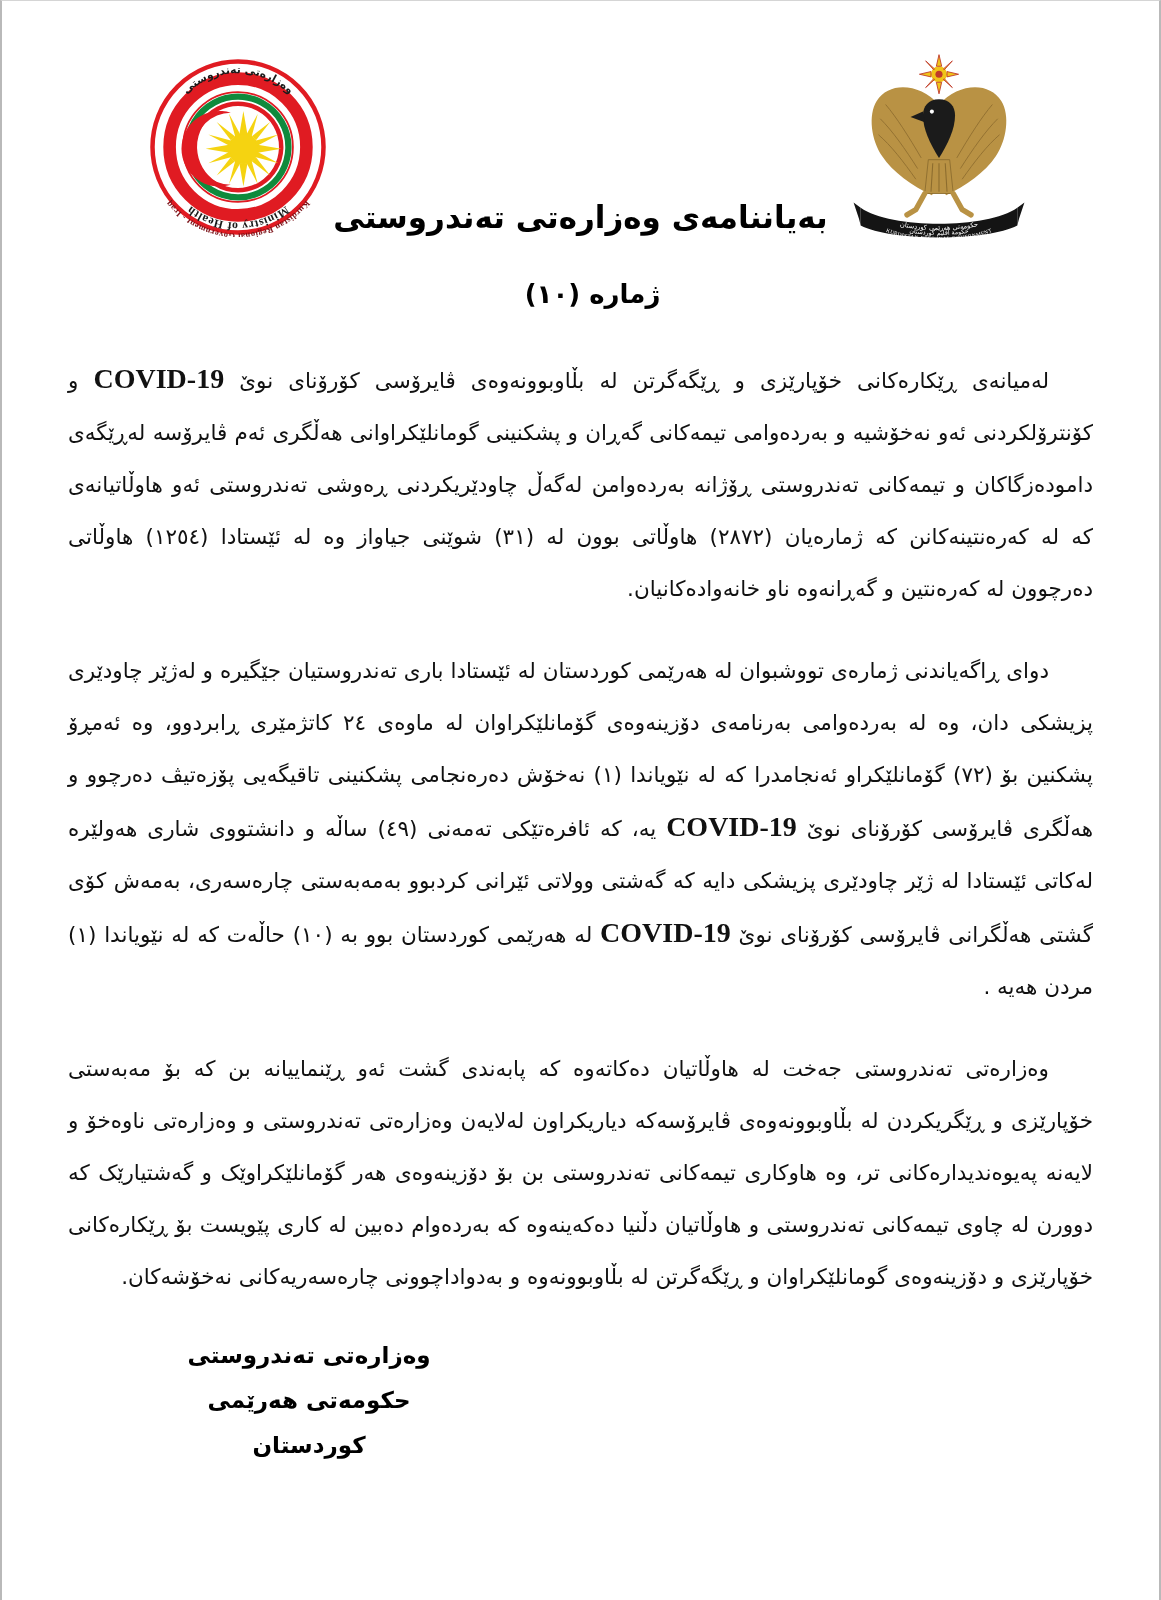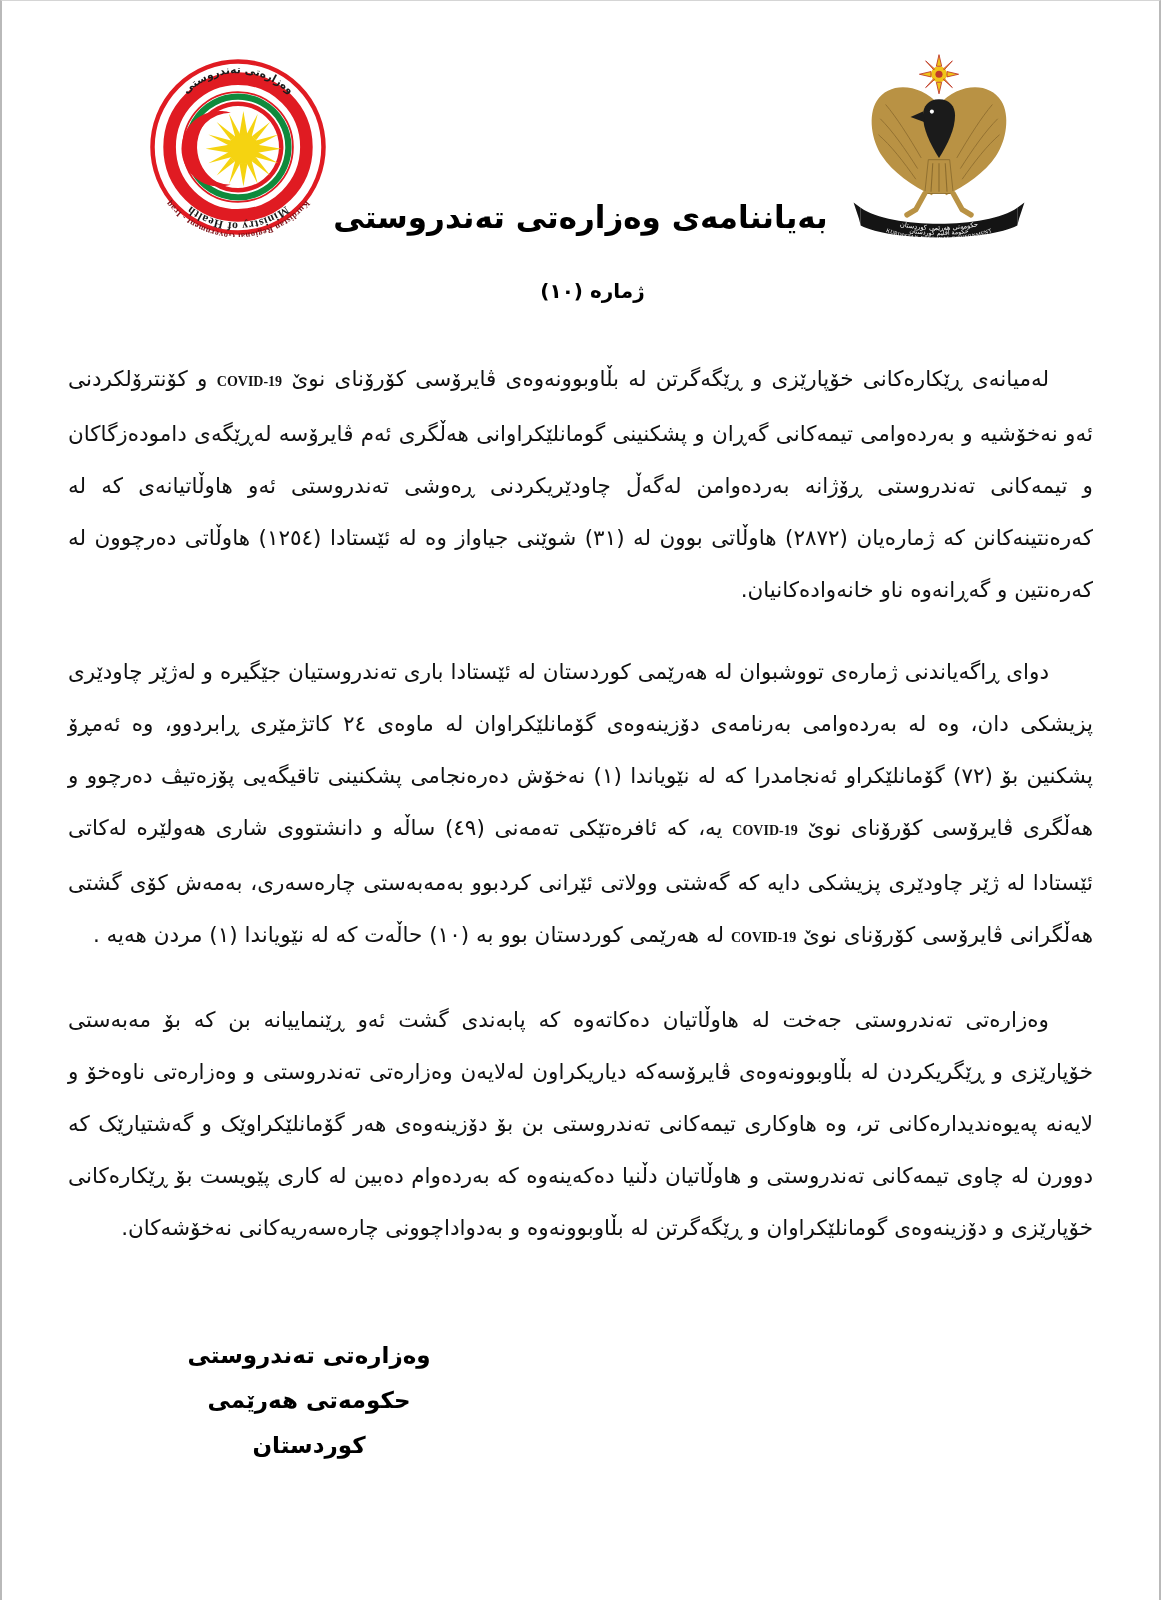--- a/index.html
+++ b/index.html
@@ -53,21 +53,21 @@
   .doc-title {
     font-size: 31px;
     font-weight: bold;
     color: #000;
     letter-spacing: 0px;
     line-height: 1.3;
     direction: rtl;
   }
   .doc-number {
     margin-top: 42px;
-    font-size: 20px;
+    font-size: 26px;
     font-weight: bold;
     color: #000;
     direction: rtl;
     padding-left: 24px;
   }
 
   
   .body-wrap {
     position: absolute;
     top: 352px;
@@ -84,21 +84,21 @@
     color: #111;
     direction: rtl;
     text-indent: 44px;
     font-family: "DejaVu Sans", "Liberation Sans", sans-serif;
   }
   p.para .lat {
     font-family: "Liberation Serif", "DejaVu Serif", serif;
     font-weight: bold;
     direction: ltr;
     unicode-bidi: embed;
-    font-size: 14px;
+    font-size: 28px;
   }
 
   
   .signature {
     position: absolute;
     top: 1332px;
     right: 690px;
     width: 320px;
     text-align: center;
     direction: rtl;

